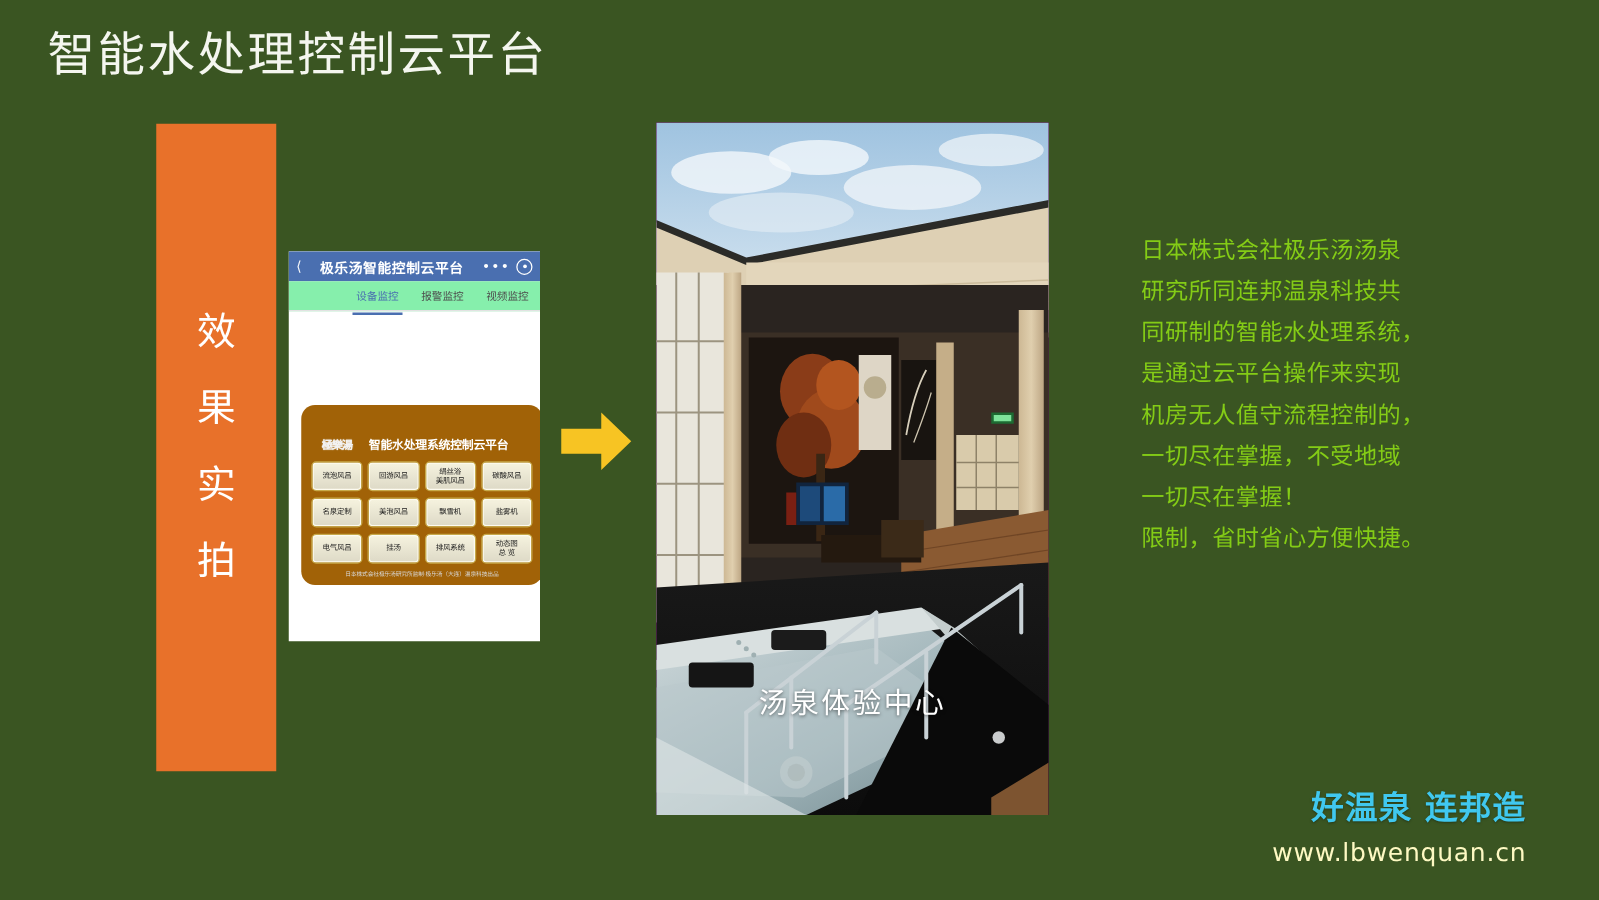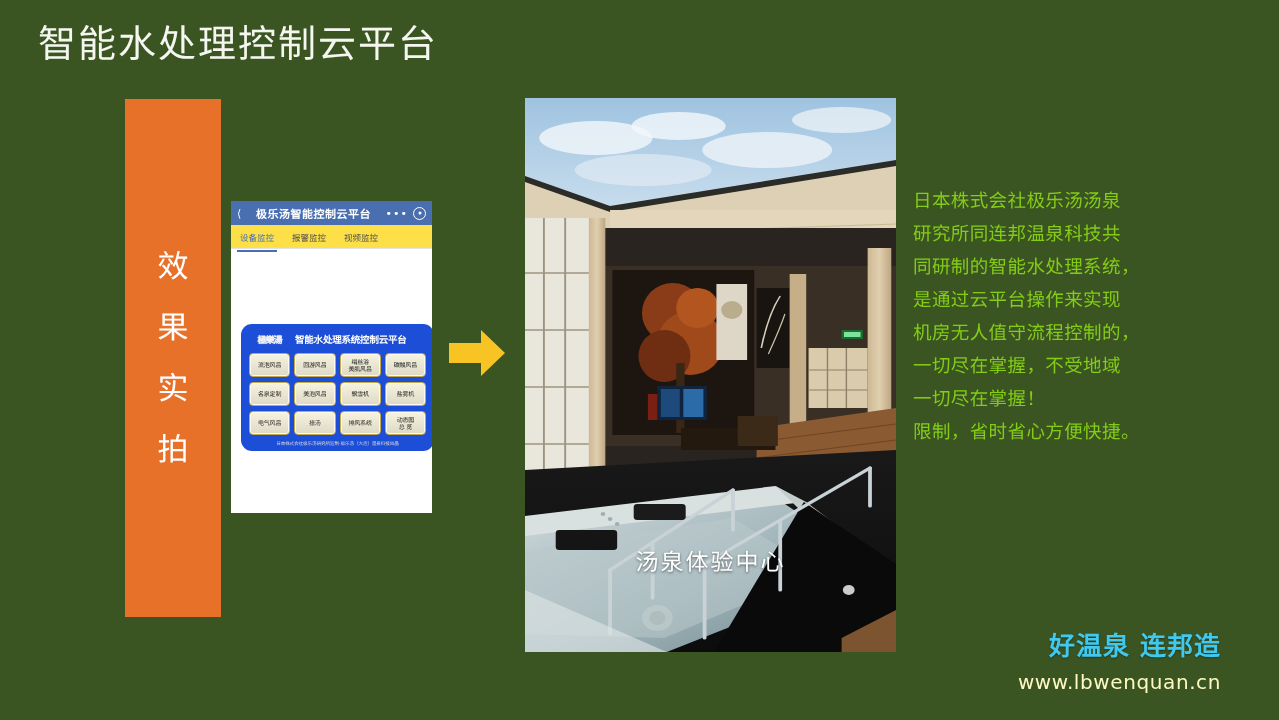--- a/index.html
+++ b/index.html
@@ -47,33 +47,33 @@
   .phone-target{
     width:11px;height:11px;border:1.4px solid #ffffff;border-radius:50%;
     position:relative;flex:none;
   }
   .phone-target:after{
     content:"";position:absolute;left:50%;top:50%;width:3px;height:3px;
     background:#fff;border-radius:50%;transform:translate(-50%,-50%);
   }
   .phone-tabs{
     height:23px;display:flex;align-items:center;gap:16px;padding:0 8px;
-    border-bottom:1px solid #e2e2e2;background:#fde047;
+    border-bottom:1px solid #e2e2e2;background:#86efac;justify-content:flex-end;
   }
   .phone-tab{font-size:8.5px;color:#4d4d4d;position:relative;padding:4px 1px;}
   .phone-tab.active{color:#4a6fb0;}
   .phone-tab.active:after{
     content:"";position:absolute;left:-2px;right:-2px;bottom:-5px;height:2px;
     background:#4a6fb0;
   }
 
   
   .ctrl-panel{
     position:absolute;left:10px;top:123px;width:193px;
-    background:#1d4ed8;border-radius:11px;padding:7px 8px 5px;
+    background:#a16207;border-radius:11px;padding:23px 8px 5px;
     box-sizing:border-box;
   }
   .ctrl-head{display:flex;align-items:center;gap:5px;margin-bottom:6px;}
   .ctrl-logo{
     width:41px;height:16px;border-radius:2px;
     display:flex;align-items:center;justify-content:center;
     color:#f2f2f2;font-size:9px;font-weight:bold;letter-spacing:-1px;
     font-family:"DejaVu Serif","Liberation Serif",serif;
     text-shadow:0 0 1px #fff;
   }
@@ -97,21 +97,21 @@
   .ctrl-foot{
     margin-top:5px;text-align:center;color:#d8d8d8;
     font-size:4.6px;letter-spacing:-.1px;white-space:nowrap;
   }
 
   
   .arrow{position:absolute;left:447px;top:327px;width:60px;height:52px;}
 
   
   .photo{
-    position:absolute;left:525px;top:98px;width:371px;height:554px;
+    position:absolute;left:525px;top:98px;width:314px;height:554px;
     overflow:hidden;background:#701a75;
   }
   .photo svg{display:block;width:100%;height:100%;}
   .photo-caption{
     position:absolute;left:0;right:0;bottom:75px;text-align:center;
     color:#ffffff;font-size:23px;letter-spacing:2px;
     text-shadow:0 1px 3px rgba(0,0,0,.55);
   }
 
   

